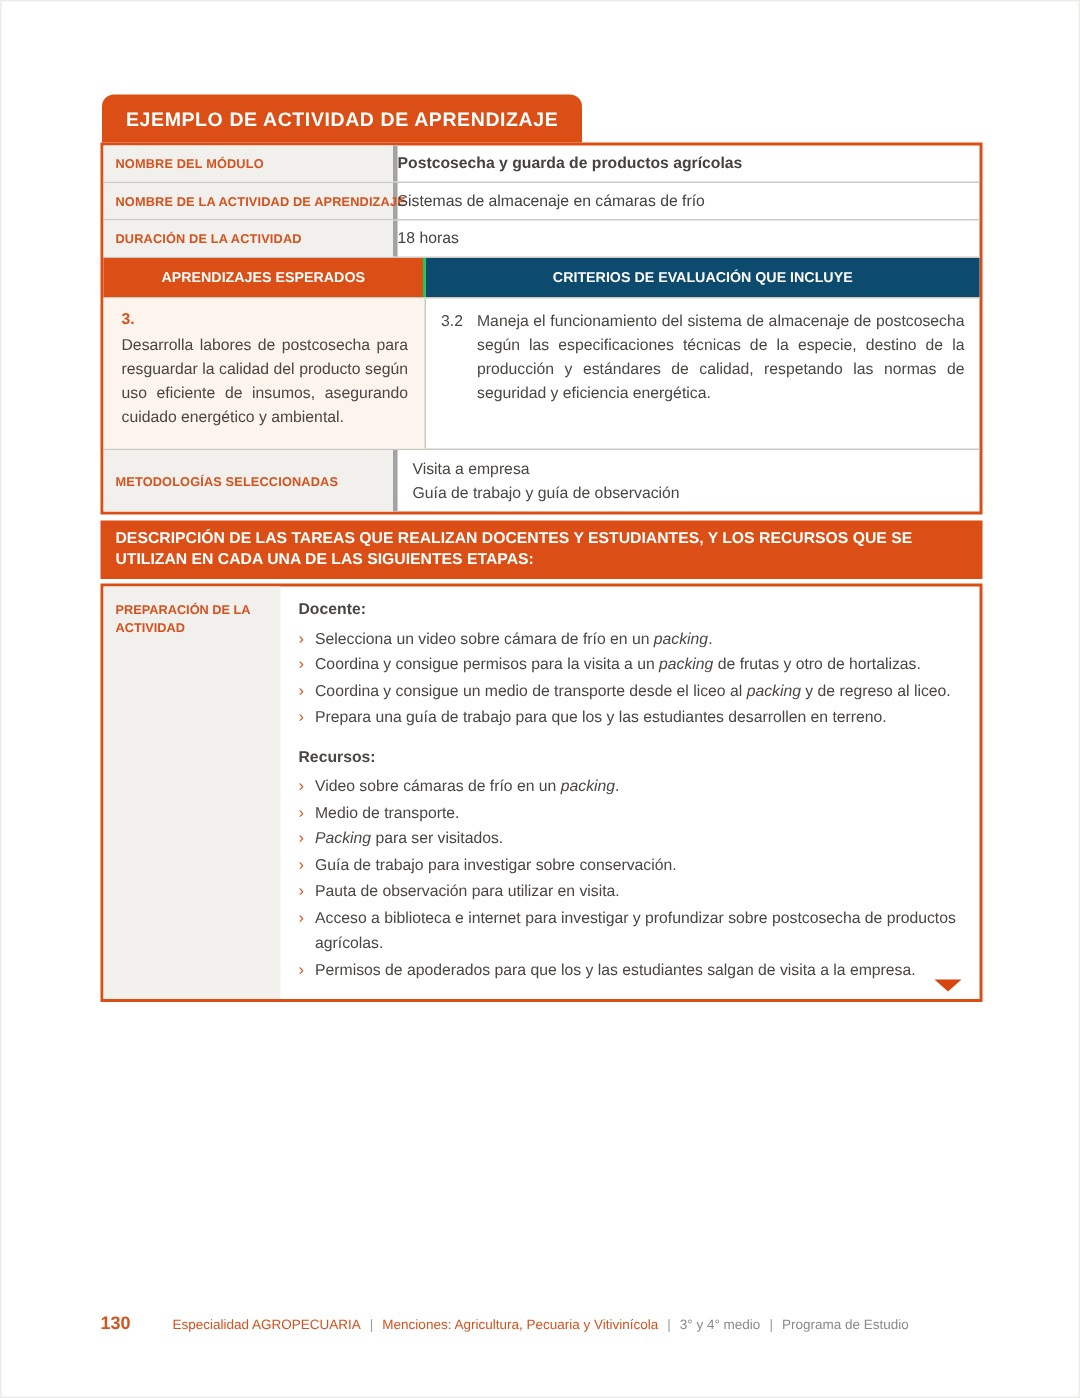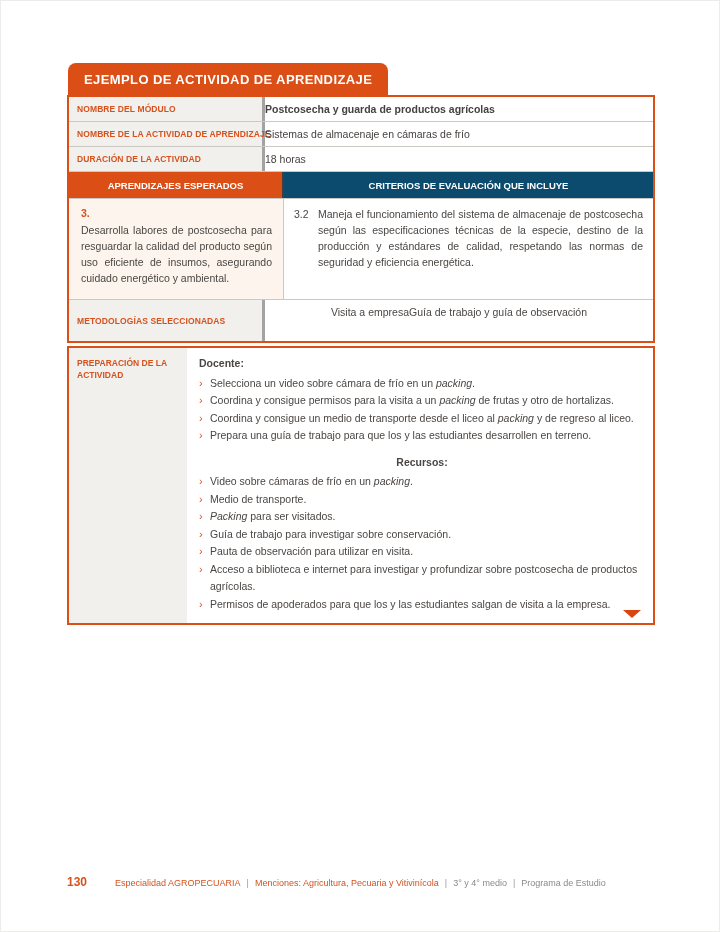--- a/index.html
+++ b/index.html
@@ -19,48 +19,48 @@
   .cell{box-sizing:border-box;}
   .lab{width:196px;background:#f2f0ec;border-right:3px solid #a3a3a3;
        color:#d5521f;font-weight:bold;font-size:8.5px;letter-spacing:.1px;
        display:flex;align-items:center;padding:0 6px 0 8px;white-space:nowrap;}
   .val{flex:1;display:flex;align-items:center;padding:4px 0;font-size:10.5px;color:#464240;}
   .info-row{min-height:24px;}
   .val-bold{font-weight:bold;}
 
   .head-row{min-height:26px;border-top:1px solid #ccc9c4;}
   .head-left{width:215px;background:#db4e15;color:#fff;font-weight:bold;font-size:9.5px;
-             display:flex;align-items:center;justify-content:center;border-right:2px solid #404040;}
+             display:flex;align-items:center;justify-content:center;border-right:2px solid #22c55e;}
   .head-right{flex:1;background:#0c4a6e;color:#fff;font-weight:bold;font-size:9.5px;
               display:flex;align-items:center;justify-content:center;}
 
   .body-row{min-height:100px;}
   .cream{width:215px;background:#fcf4ed;border-right:1px solid #ccc9c4;
          padding:6px 11px 6px 12px;font-size:10.5px;line-height:16px;}
   .cream .num{color:#d5521f;font-weight:bold;display:block;}
   .cream p{margin:1px 0 0 0;text-align:justify;}
   .crit{flex:1;padding:7px 10px 6px 10px;font-size:10.5px;line-height:16px;display:flex;align-items:flex-start;}
   .crit .num{width:24px;flex:none;}
   .crit .txt{flex:1;text-align:justify;}
 
   .met-row{min-height:41px;}
-  .met-val{flex:1;display:flex;flex-direction:row;justify-content:center;
+  .met-val{flex:1;display:flex;flex-direction:column;justify-content:center;
            padding:4px 10px;font-size:10.5px;line-height:16px;}
 
   
   .band{background:#db4e15;color:#fff;font-weight:bold;font-size:10.5px;line-height:14px;
         padding:5px 12px 6px 10px;margin-top:4px;}
 
   
   .prep{display:flex;border:2px solid #db4e15;margin-top:3px;min-height:247px;position:relative;background:#fff;}
   .prep-lab{width:102px;flex:none;background:#f2f0ec;color:#d5521f;font-weight:bold;
             font-size:8.5px;line-height:12px;padding:9px 8px 0 8px;}
   .prep-body{flex:1;padding:7px 8px 10px 12px;font-size:10.5px;line-height:17.5px;}
   .sec-title{font-weight:bold;margin:0 0 2px 0;}
-  .sec-title.second{margin-top:9px;text-align:center;}
+  .sec-title.second{margin-top:9px;}
   ul.blist{list-style:none;margin:0;padding:0;}
   ul.blist li{display:flex;align-items:flex-start;}
   .bmark{color:#d5521f;flex:none;width:11px;font-size:11px;}
   .btxt{flex:1;}
   .tri{position:absolute;right:12px;bottom:5px;width:0;height:0;
        border-left:9px solid transparent;border-right:9px solid transparent;
        border-top:8px solid #d8460f;}
 
   
   .footer{position:absolute;left:66px;top:874px;width:590px;display:flex;align-items:baseline;font-size:9px;}
@@ -110,20 +110,21 @@
 
       <div class="row met-row">
         <div class="cell lab">METODOLOGÍAS SELECCIONADAS</div>
         <div class="cell met-val">
           <span>Visita a empresa</span>
           <span>Guía de trabajo y guía de observación</span>
         </div>
       </div>
     </div>
 
+    <div class="band">DESCRIPCIÓN DE LAS TAREAS QUE REALIZAN DOCENTES Y ESTUDIANTES, Y LOS RECURSOS QUE SE UTILIZAN EN CADA UNA DE LAS SIGUIENTES ETAPAS:</div>
 
     <div class="prep">
       <div class="prep-lab">PREPARACIÓN DE LA ACTIVIDAD</div>
       <div class="prep-body">
         <p class="sec-title">Docente:</p>
         <ul class="blist">
           <li>
               <span class="bmark">›</span>
               <span class="btxt">Selecciona un video sobre cámara de frío en un <i>packing</i>.</span>
             </li>

